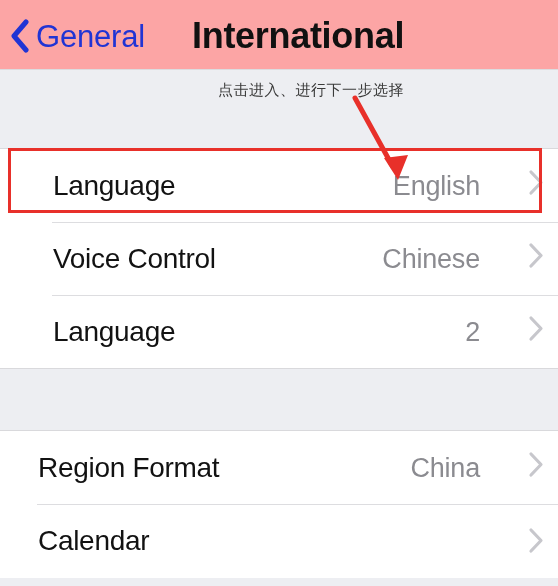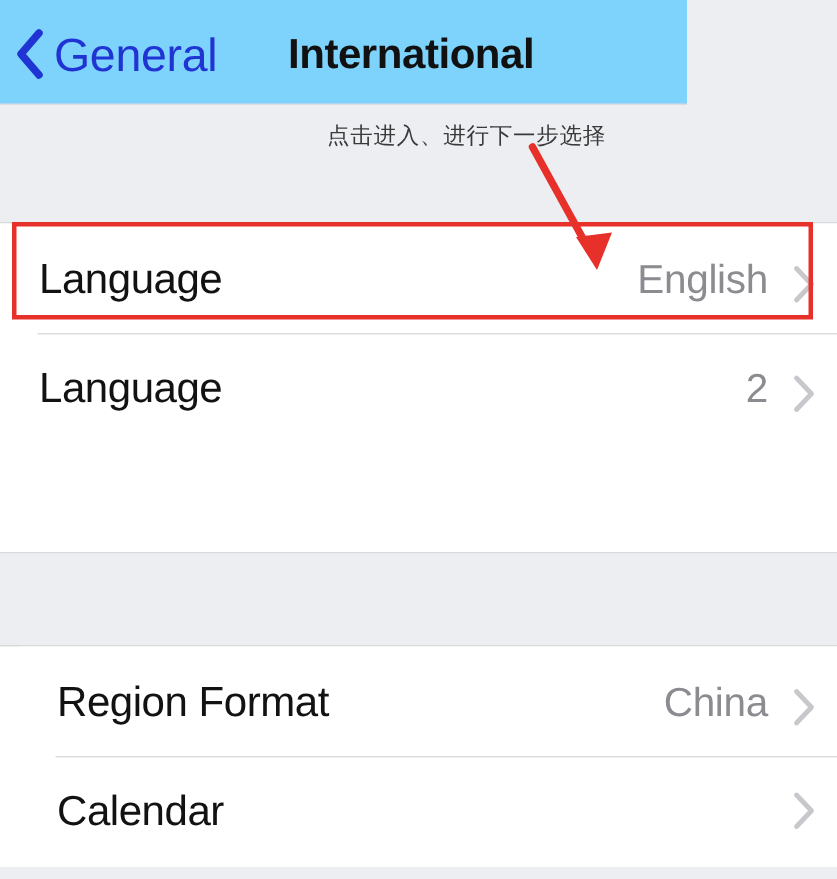--- a/index.html
+++ b/index.html
@@ -14,23 +14,23 @@
     overflow: hidden;
     position: relative;
     -webkit-font-smoothing: antialiased;
   }
 
   
   .navbar {
     position: absolute;
     left: 0;
     top: 0;
-    width: 458px;
+    width: 558px;
     height: 70px;
-    background: #7dd3fc;
+    background: #fca5a5;
     border-bottom: 1px solid #DCDCDF;
     box-sizing: border-box;
   }
   .back-button {
     position: absolute;
     left: 10px;
     top: 16px;
     height: 40px;
     display: flex;
     align-items: center;
@@ -45,21 +45,21 @@
     font-size: 31px;
     color: #2034D4;
     margin-left: 6px;
     letter-spacing: -0.2px;
     line-height: 1;
   }
   .nav-title {
     position: absolute;
     left: 192px;
     top: 18px;
-    font-size: 28px;
+    font-size: 36px;
     font-weight: bold;
     color: #111111;
     letter-spacing: -0.3px;
     line-height: 36px;
   }
 
   
   .annotation-band {
     position: absolute;
     left: 0;
@@ -94,20 +94,21 @@
     left: 0;
     width: 558px;
     background: #FFFFFF;
     border-top: 1px solid #D9D9DC;
     border-bottom: 1px solid #D9D9DC;
     box-sizing: border-box;
   }
   #group-primary {
     top: 148px;
     height: 221px;
+    padding-left: 27px;
   }
   #group-secondary {
     top: 430px;
     height: 184px;
     padding-left: 12px;
   }
 
   .row {
     position: relative;
     height: 73px;
@@ -131,21 +132,22 @@
     left: 26px;
     font-size: 28px;
     color: #121212;
     letter-spacing: -0.3px;
     line-height: 34px;
   }
   .row-right {
     position: absolute;
     right: 14px;
     display: flex;
-    align-items: flex-end;
+    align-items: flex-start;
+    gap: 32px;
   }
   .row-value {
     font-size: 27px;
     color: #8B8B90;
     letter-spacing: -0.2px;
     line-height: 34px;
   }
   .row-chevron {
     width: 16px;
     height: 27px;
@@ -203,20 +205,29 @@
   <div class="row">
     <span class="row-label">Language</span>
     <span class="row-right">
       <span class="row-value">English</span>
       <svg class="row-chevron" viewBox="0 0 16 27">
         <polyline points="3,3 13,13.5 3,24" fill="none" stroke="#C7C7CC" stroke-width="3.2" stroke-linecap="round" stroke-linejoin="round"></polyline>
       </svg>
     </span>
   </div>
 
+  <div class="row">
+    <span class="row-label">Voice Control</span>
+    <span class="row-right">
+      <span class="row-value">Chinese</span>
+      <svg class="row-chevron" viewBox="0 0 16 27">
+        <polyline points="3,3 13,13.5 3,24" fill="none" stroke="#C7C7CC" stroke-width="3.2" stroke-linecap="round" stroke-linejoin="round"></polyline>
+      </svg>
+    </span>
+  </div>
 
   <div class="row">
     <span class="row-label">Language</span>
     <span class="row-right">
       <span class="row-value">2</span>
       <svg class="row-chevron" viewBox="0 0 16 27">
         <polyline points="3,3 13,13.5 3,24" fill="none" stroke="#C7C7CC" stroke-width="3.2" stroke-linecap="round" stroke-linejoin="round"></polyline>
       </svg>
     </span>
   </div>

